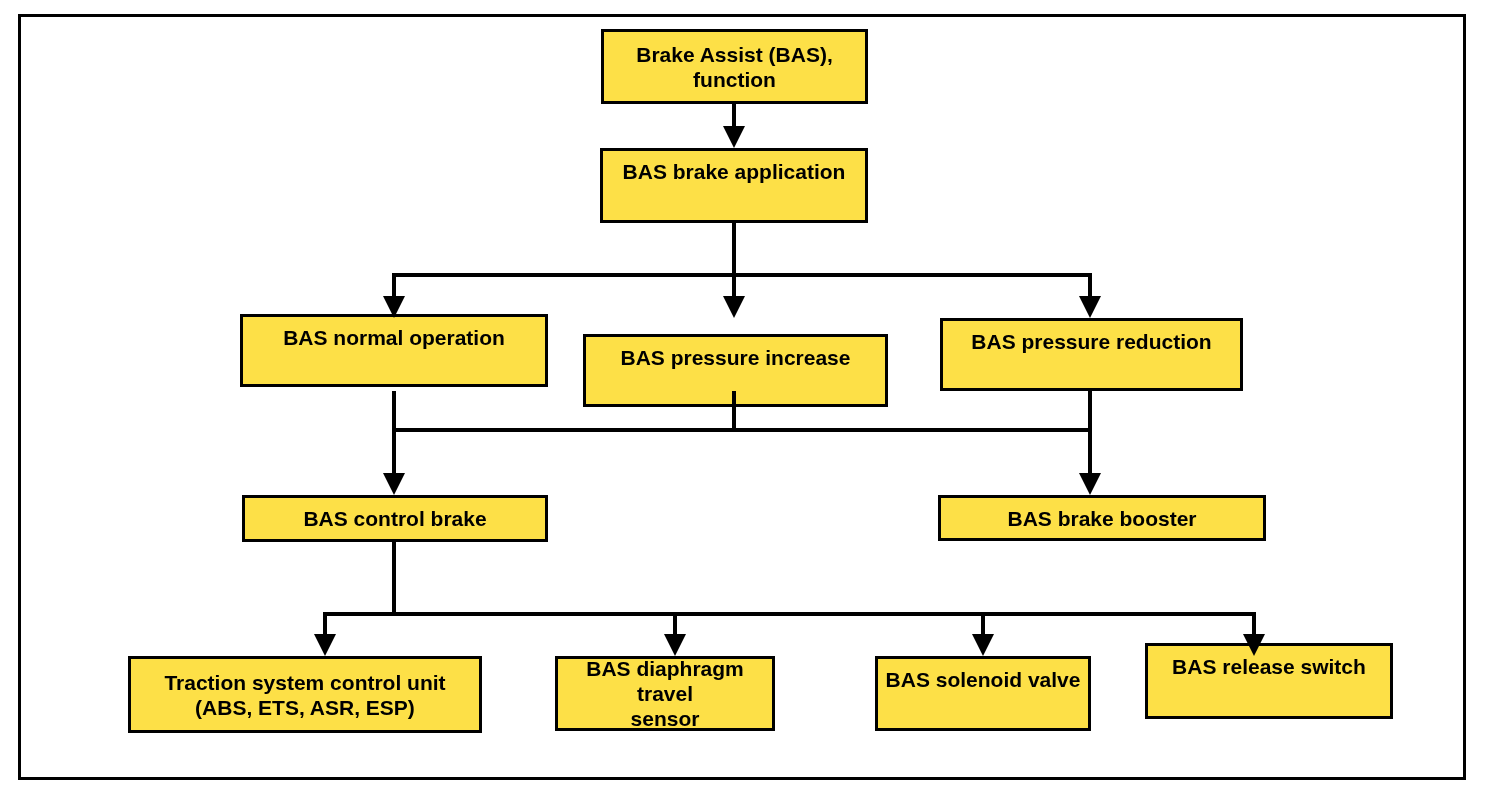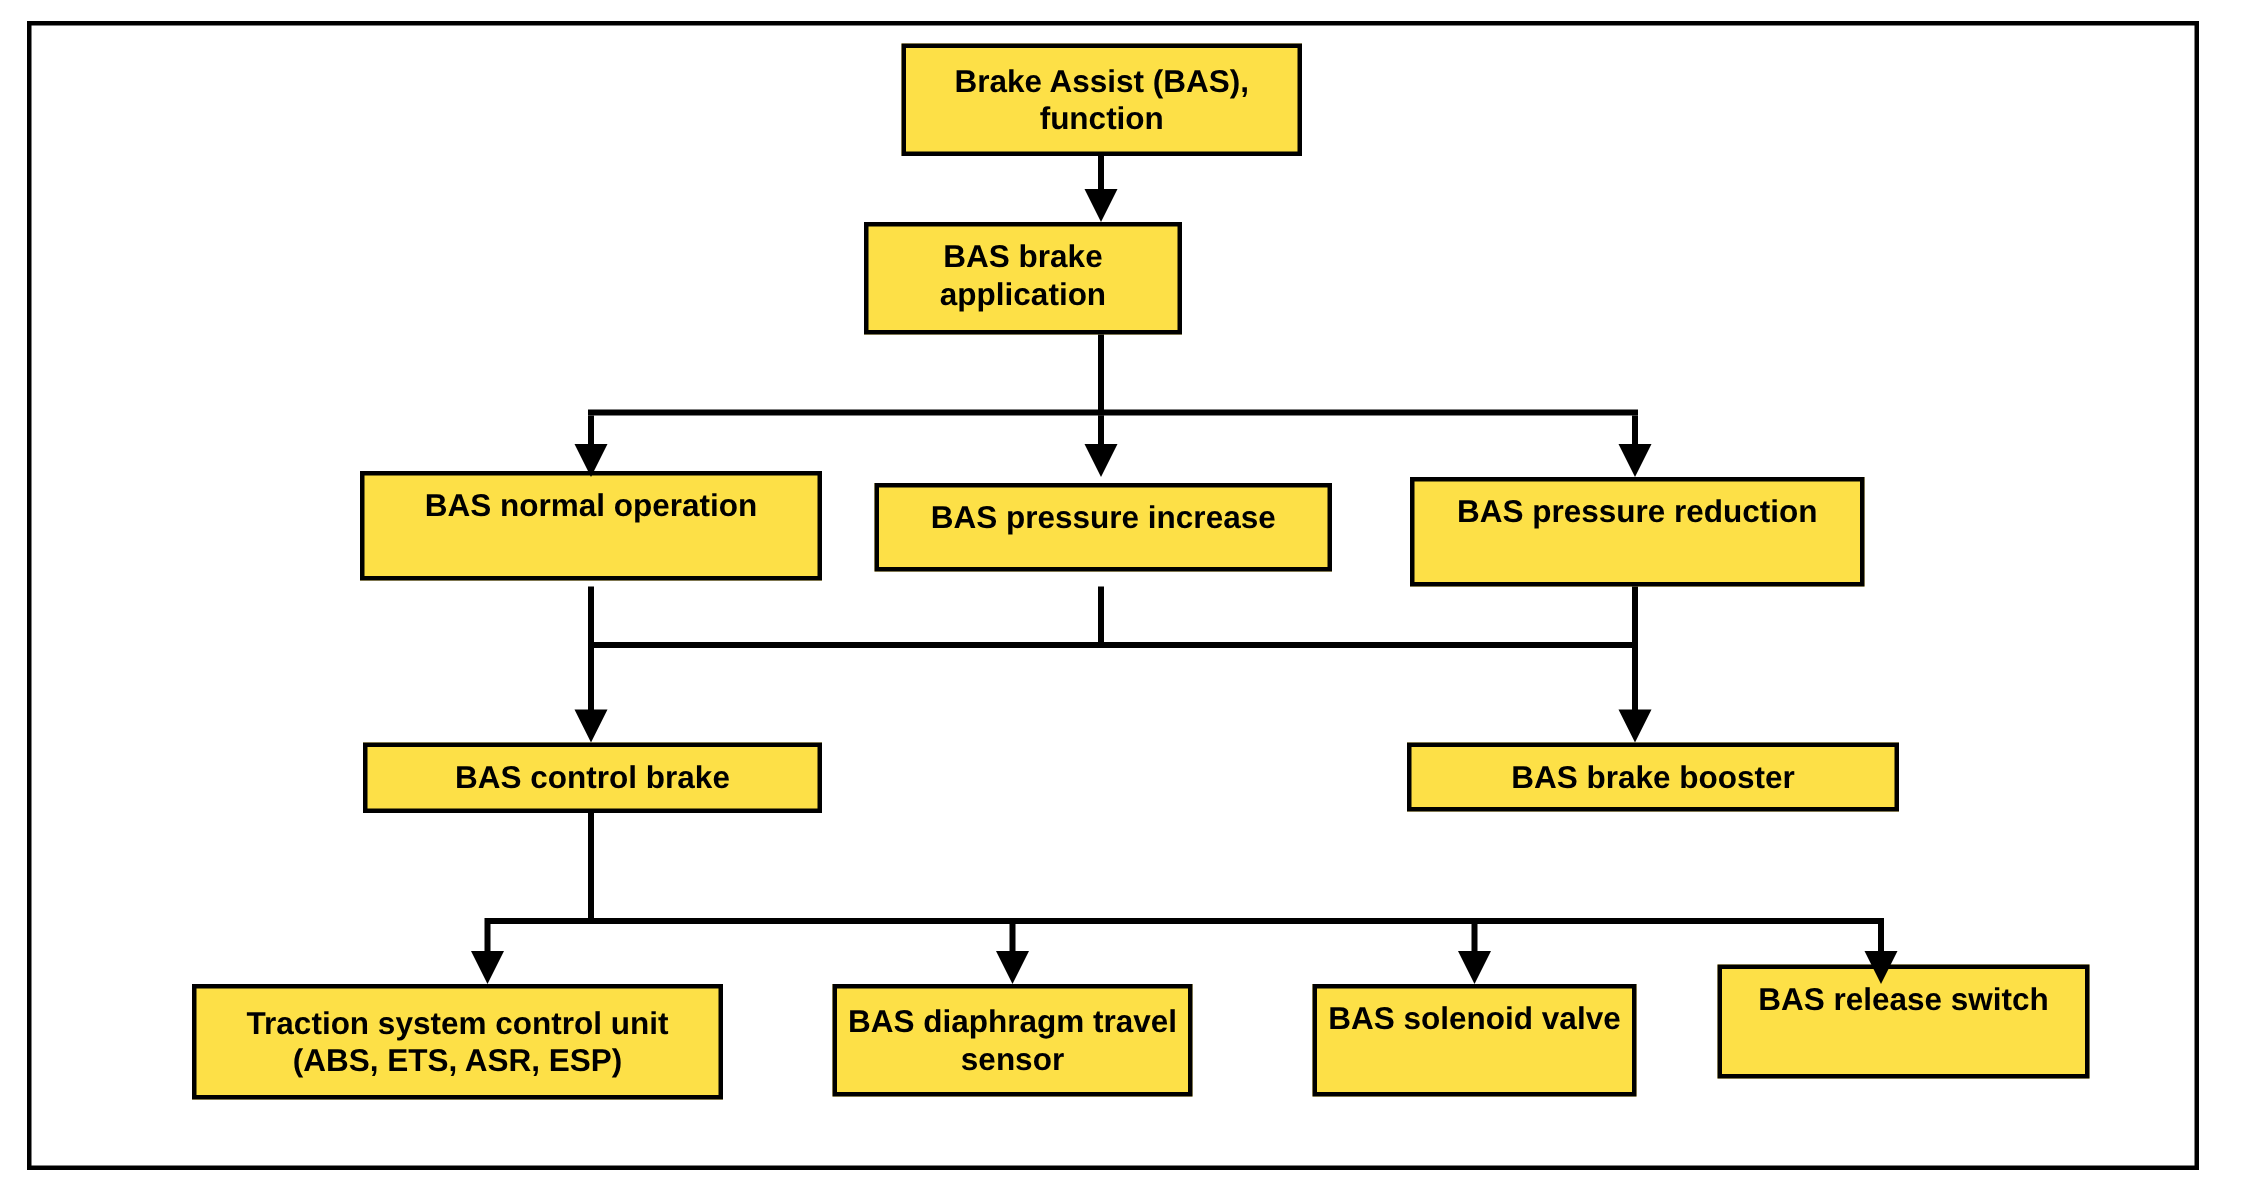--- a/index.html
+++ b/index.html
@@ -42,28 +42,28 @@
   .arrowhead {
     position: absolute;
     width: 0; height: 0;
     border-left: 11px solid transparent;
     border-right: 11px solid transparent;
     border-top: 22px solid #000;
   }
 
   
   #n-function    { left: 601px;  top: 29px;  width: 267px; height: 75px; }
-  #n-application { left: 576px;  top: 148px; width: 212px; height: 75px; }
+  #n-application { left: 600px;  top: 148px; width: 268px; height: 75px; }
   #n-normal      { left: 240px;  top: 314px; width: 308px; height: 73px; }
-  #n-increase    { left: 583px;  top: 322px; width: 305px; height: 59px; }
+  #n-increase    { left: 583px;  top: 334px; width: 305px; height: 73px; }
   #n-reduction   { left: 940px;  top: 318px; width: 303px; height: 73px; }
   #n-control     { left: 242px;  top: 495px; width: 306px; height: 47px; }
   #n-booster     { left: 938px;  top: 495px; width: 328px; height: 46px; }
   #n-traction    { left: 128px;  top: 656px; width: 354px; height: 77px; }
-  #n-diaphragm   { left: 555px;  top: 656px; width: 240px; height: 75px; }
+  #n-diaphragm   { left: 555px;  top: 656px; width: 220px; height: 75px; }
   #n-solenoid    { left: 875px;  top: 656px; width: 216px; height: 75px; }
   #n-release     { left: 1145px; top: 643px; width: 248px; height: 76px; }
 
   
   #e-stem1   { left: 732px; top: 104px; width: 4px; height: 24px; }
   #a-app     { left: 723px; top: 126px; }
 
   #e-stem2   { left: 732px; top: 223px; width: 4px; height: 54px; }
   #e-bus1    { left: 392px; top: 273px; width: 700px; height: 4px; }
   #e-b1c1    { left: 392px; top: 277px; width: 4px; height: 21px; }

